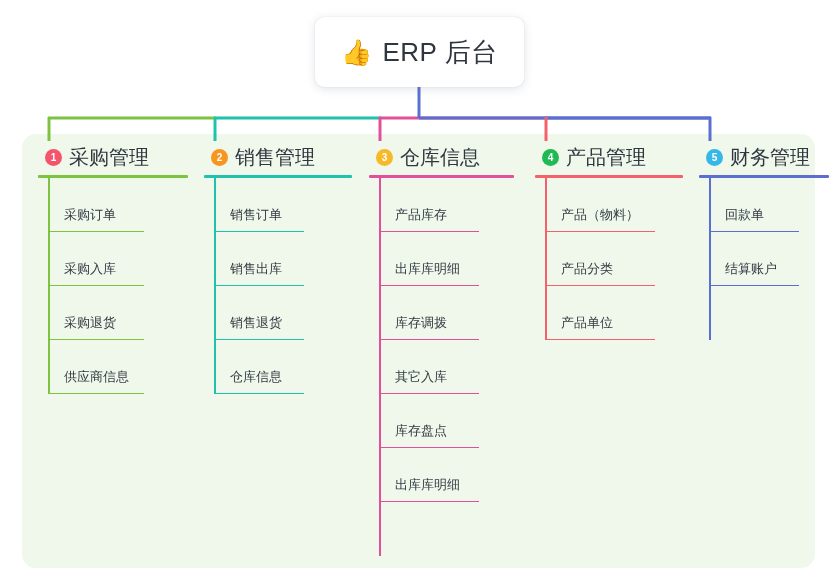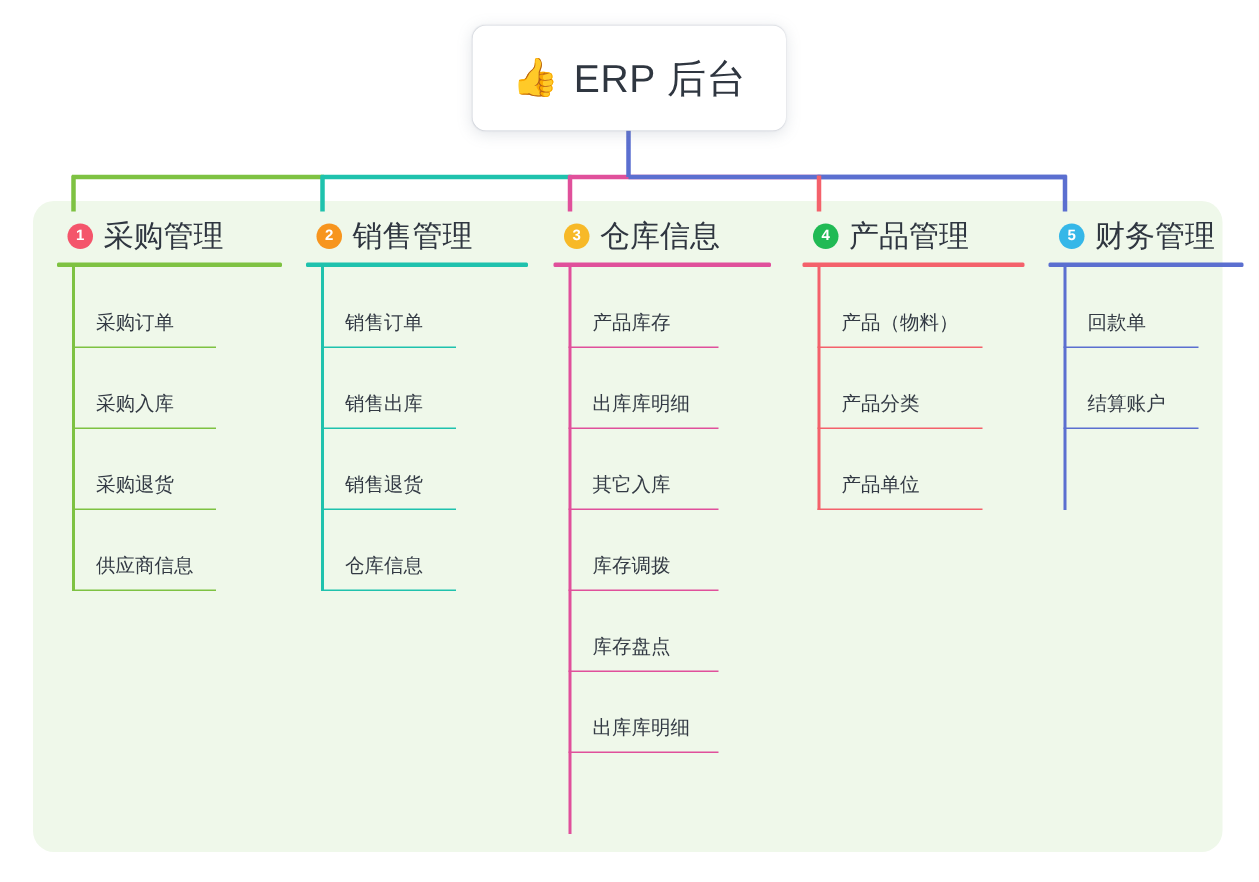--- a/index.html
+++ b/index.html
@@ -209,25 +209,25 @@
           <div class="spine" style="background: rgb(224, 80, 155); top: 0px; height: 378px;"></div>
           <div class="leaf">
             <span class="leaf-label">产品库存</span>
             <div class="leaf-rule" style="background: rgb(224, 80, 155); width: 100px;"></div>
           </div>
           <div class="leaf">
             <span class="leaf-label">出库库明细</span>
             <div class="leaf-rule" style="background: rgb(224, 80, 155); width: 100px;"></div>
           </div>
           <div class="leaf">
+            <span class="leaf-label">库存调拨</span>
+            <div class="leaf-rule" style="background: rgb(224, 80, 155); width: 100px;"></div>
+          </div>
+          <div class="leaf">
             <span class="leaf-label">其它入库</span>
-            <div class="leaf-rule" style="background: rgb(224, 80, 155); width: 100px;"></div>
-          </div>
-          <div class="leaf">
-            <span class="leaf-label">库存调拨</span>
             <div class="leaf-rule" style="background: rgb(224, 80, 155); width: 100px;"></div>
           </div>
           <div class="leaf">
             <span class="leaf-label">库存盘点</span>
             <div class="leaf-rule" style="background: rgb(224, 80, 155); width: 100px;"></div>
           </div>
           <div class="leaf">
             <span class="leaf-label">出库库明细</span>
             <div class="leaf-rule" style="background: rgb(224, 80, 155); width: 100px;"></div>
           </div>

